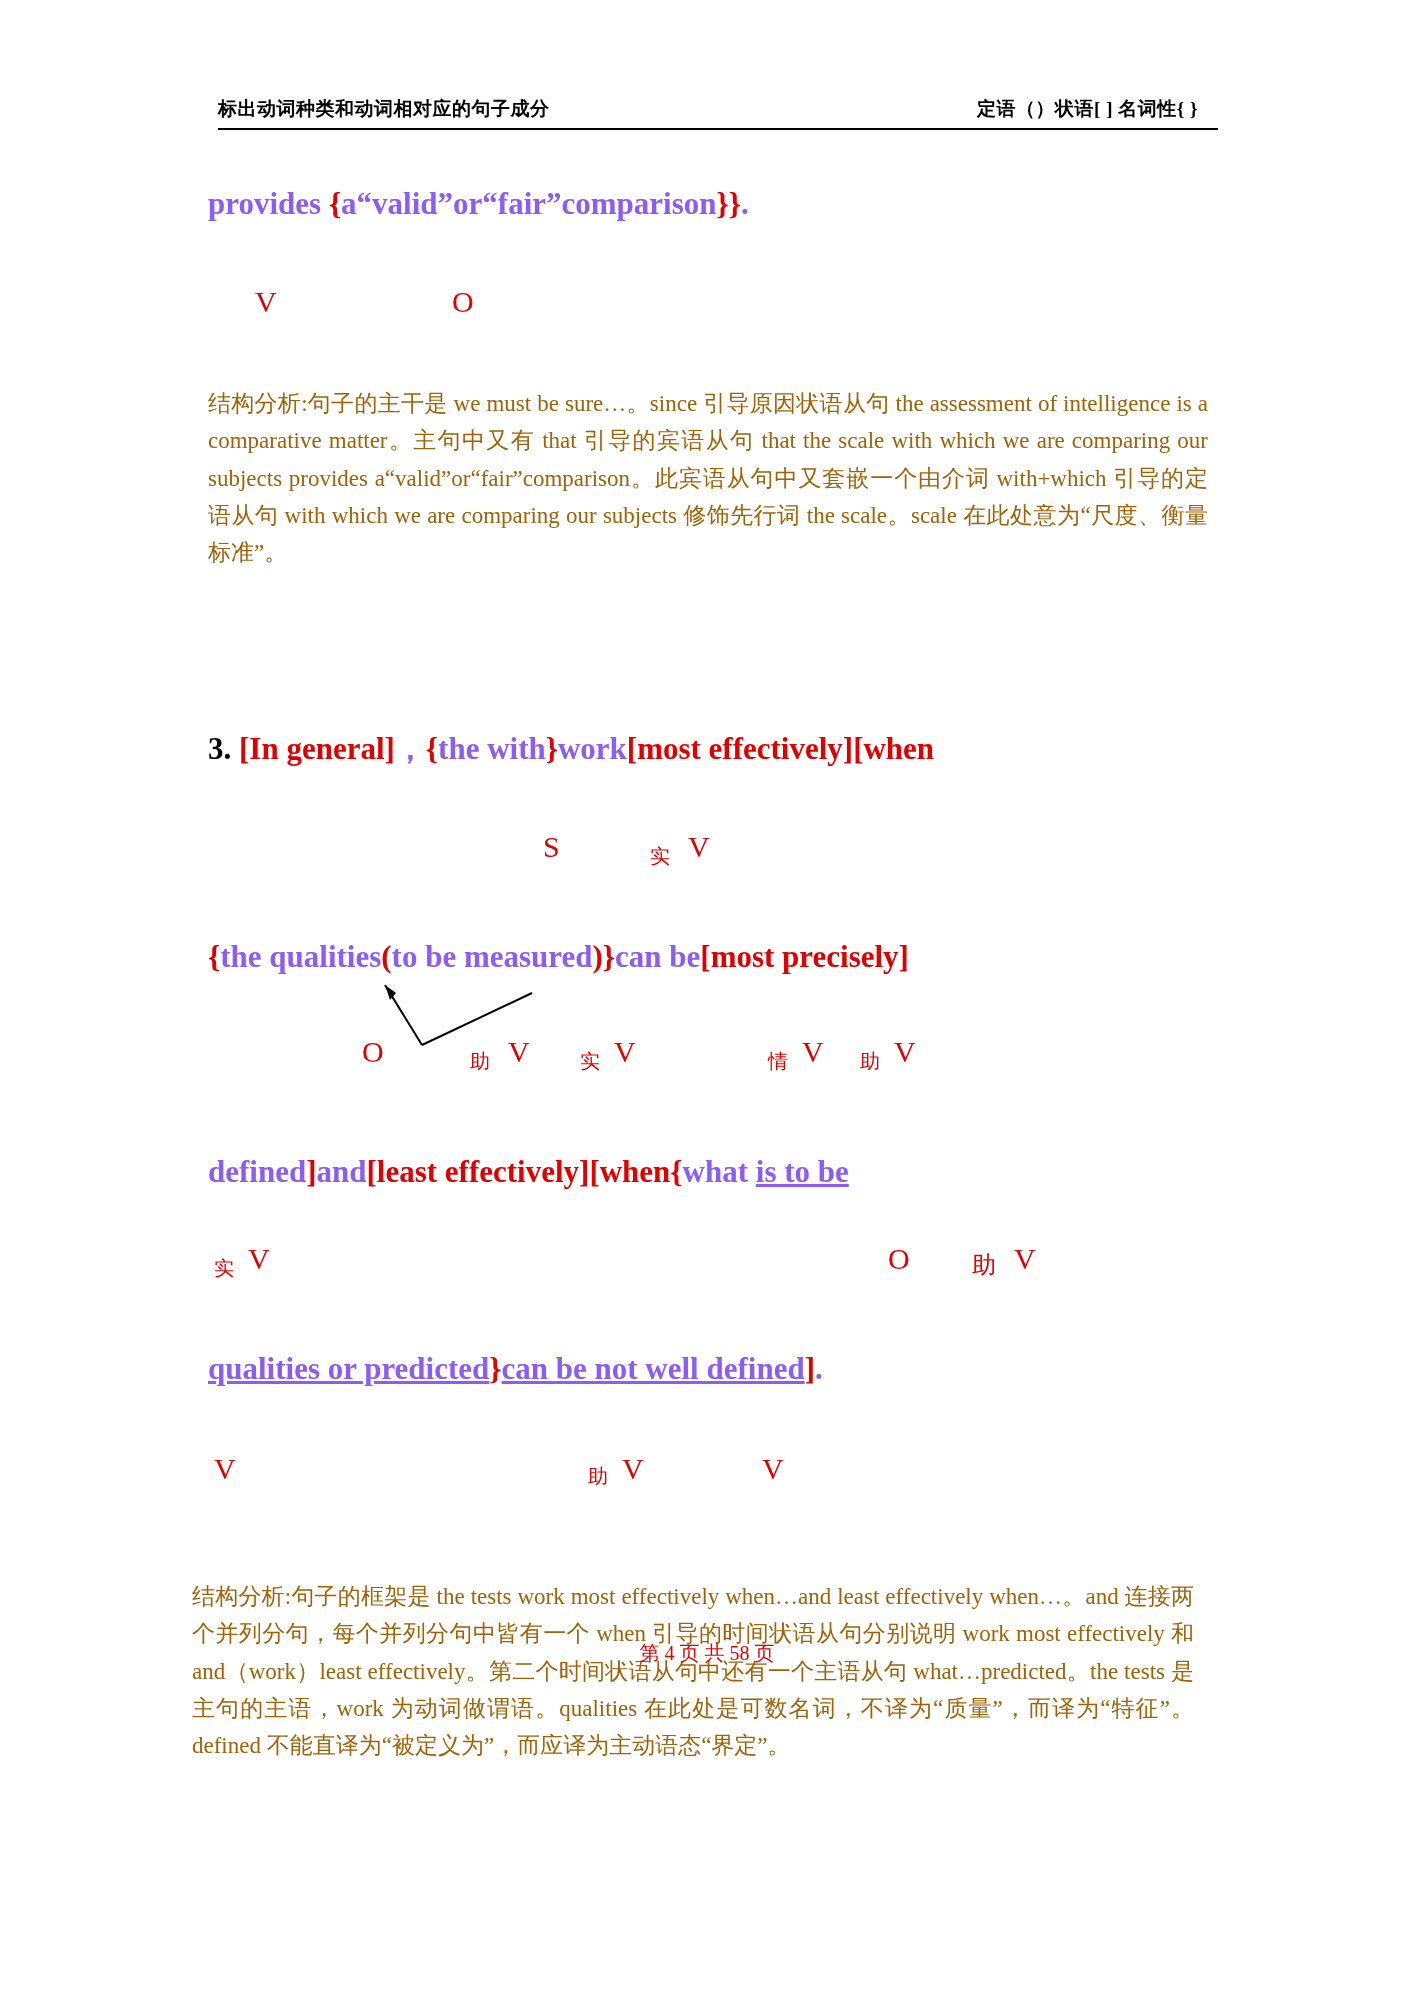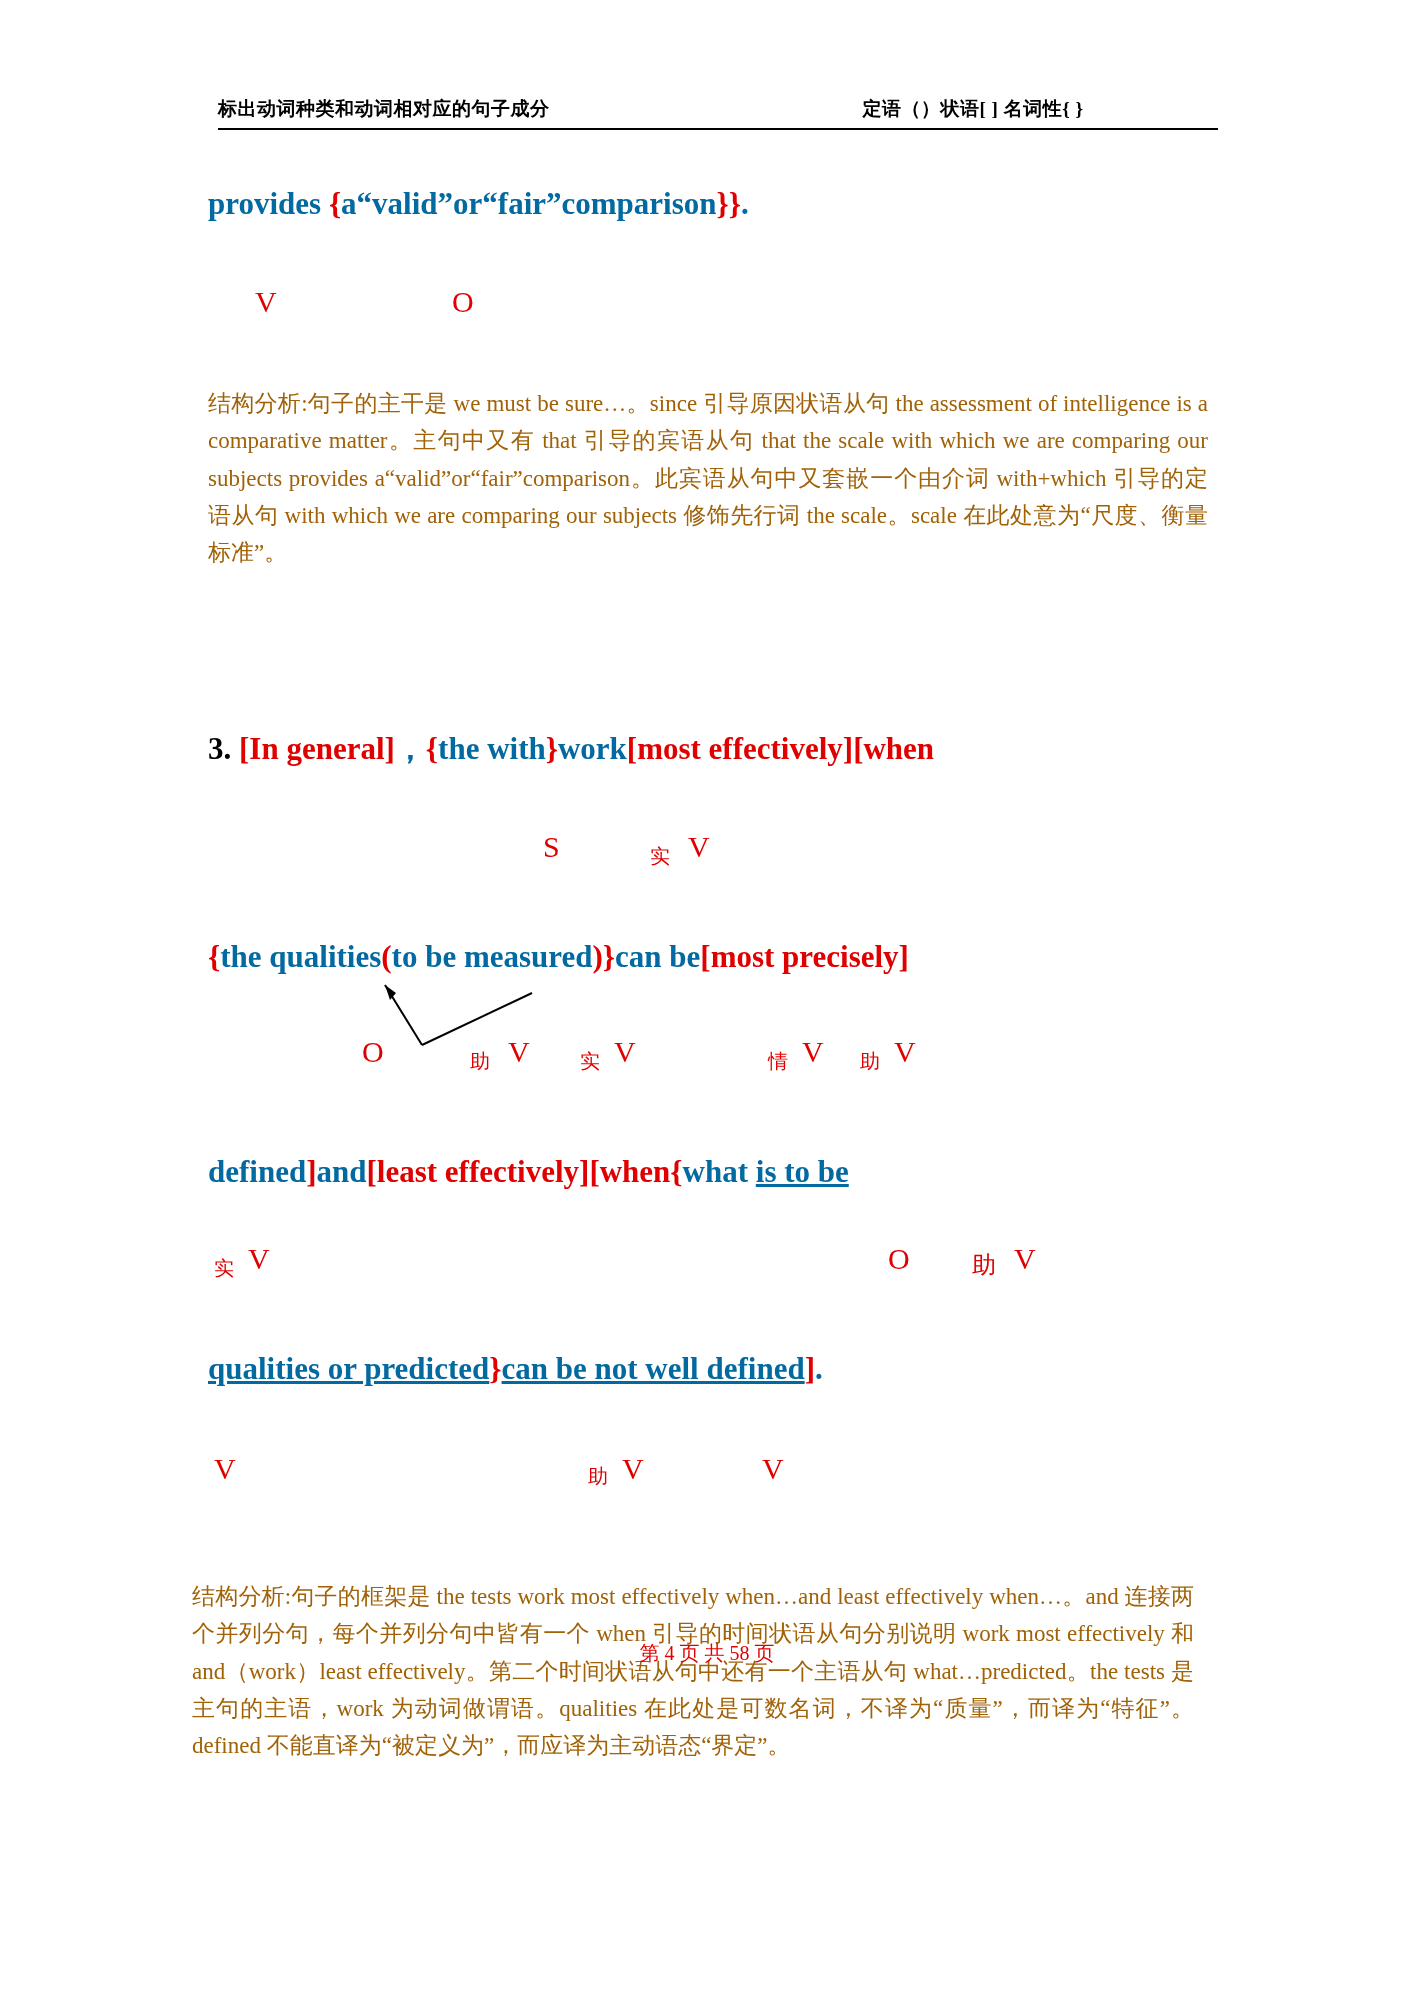--- a/index.html
+++ b/index.html
@@ -28,40 +28,40 @@
     top: 96px;
     left: 218px;
     width: 980px;
     display: flex;
     align-items: flex-end;
     font-size: 19px;
     font-weight: bold;
     letter-spacing: 0.5px;
   }
   .header .h-left { width: 470px; text-align: left; }
-  .header .h-right { flex: 1; text-align: center; padding-left: 60px; }
+  .header .h-right { flex: 1; text-align: right; padding-left: 60px; }
   .header-rule {
     position: absolute;
     top: 128px;
     left: 218px;
     width: 1000px;
     border-top: 2px solid #000;
   }
 
   
   .sent {
     position: absolute;
     font-family: "Liberation Serif", serif;
     font-weight: bold;
     font-size: 31px;
     line-height: 1.25;
     white-space: nowrap;
   }
   .red { color: #e00000; }
-  .blk { color: #0369a1; }
+  .blk { color: #8b5cf6; }
   .u { text-decoration: underline; }
 
   .marks {
     position: absolute;
     color: #e00000;
     font-family: "Liberation Serif", serif;
     font-size: 30px;
     white-space: nowrap;
   }
   .marks .cn { font-size: 20px; }

